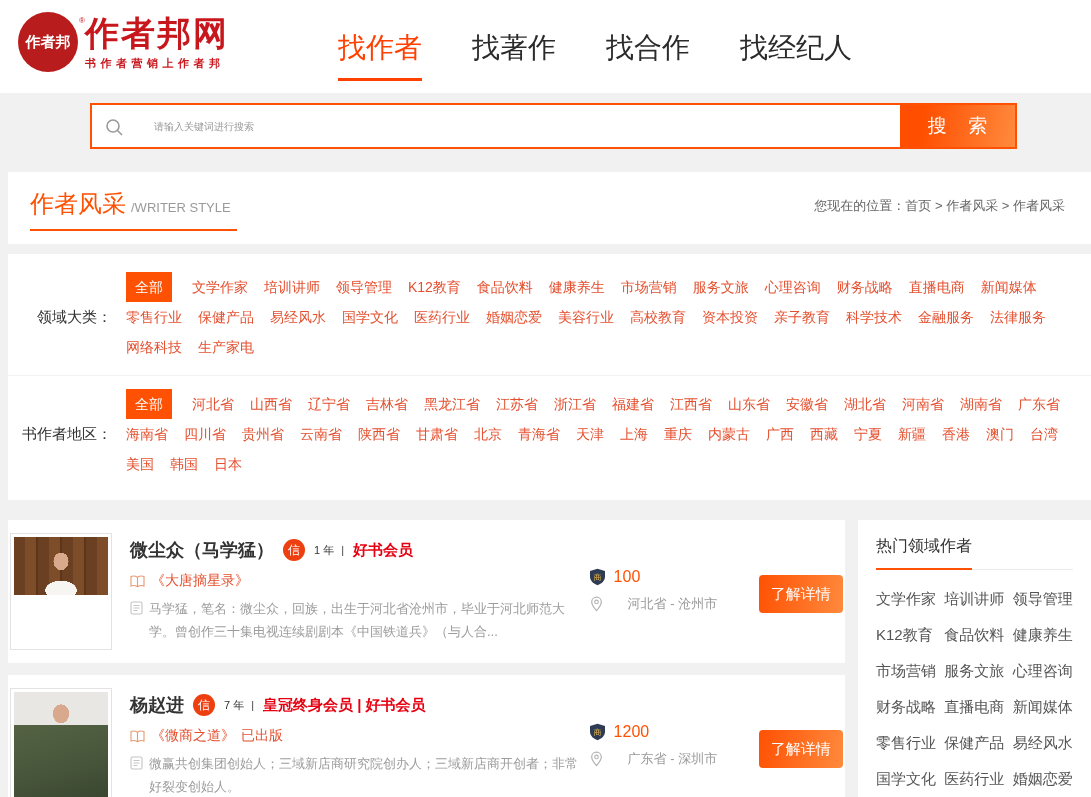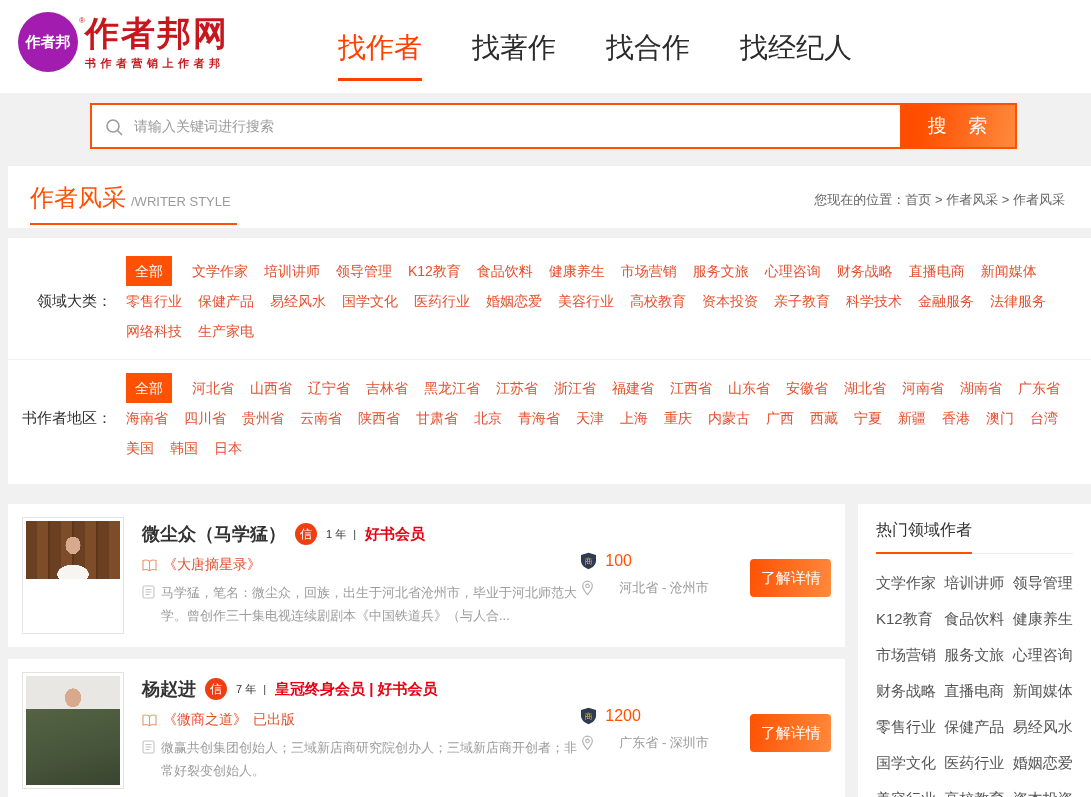--- a/index.html
+++ b/index.html
@@ -2,66 +2,66 @@
 <html><head>
 <meta charset="utf-8">
 <style>
   * { margin:0; padding:0; box-sizing:border-box; }
   html,body { width:1091px; height:797px; overflow:hidden; background:#f1f1f1;
     font-family:"Liberation Sans","DejaVu Sans",sans-serif; }
 
   
   .header { position:relative; height:93px; background:#fff; }
   .logo { position:absolute; left:18px; top:12px; display:flex; align-items:flex-start; }
-  .logo-circle { width:60px; height:60px; border-radius:50%; background:#a21caf; color:#fff;
+  .logo-circle { width:60px; height:60px; border-radius:50%; background:#b91c1c; color:#fff;
     display:flex; align-items:center; justify-content:center; font-size:15px; font-weight:bold; }
   .logo-reg { font-size:8px; color:#c8161d; margin:4px 0 0 1px; }
   .logo-text { margin-left:0; padding-top:2px; }
   .logo-title { color:#c8161d; font-size:34px; font-weight:bold; letter-spacing:2px; line-height:1.15; }
   .logo-tagline { color:#c8161d; font-size:11px; font-weight:bold; letter-spacing:4.5px; margin-top:3px; }
   .nav { position:absolute; left:338px; bottom:12px; display:flex; gap:50px; }
   .nav-item { font-size:28px; color:#2b2b2b; text-decoration:none; padding-bottom:11px; cursor:pointer; }
   .nav-item.active { color:#ff4000; border-bottom:3px solid #ff4000; }
 
   
   .search-strip { background:#f1f1f1; height:70px; padding-top:10px; }
   .search-box { margin-left:90px; width:927px; height:46px; background:#fff;
     border:2px solid #ff5103; display:flex; align-items:stretch; }
   .search-input-wrap { flex:1; position:relative; display:flex; align-items:center; }
   .search-icon { position:absolute; left:13px; top:13px; }
-  .search-input { width:100%; height:100%; border:none; outline:none; padding-left:42px;
-    font-size:14px; color:#333; font-family:inherit; }
+  .search-input { width:100%; height:100%; border:none; outline:none; padding-left:62px;
+    font-size:10px; color:#333; font-family:inherit; }
   .search-input::placeholder { color:#9a9a9a; }
   .search-btn { width:115px; border:none; cursor:pointer; color:#fff; font-size:19px;
     letter-spacing:8px; padding-left:8px; font-family:inherit;
     background:linear-gradient(100deg,#ff4e00 20%,#ff8a3d 100%); }
 
   
-  .section-panel { margin:3px 0 0 8px; height:62px; background:#fff; position:relative; }
+  .section-panel { margin:9px 0 0 8px; height:72px; background:#fff; position:relative; }
   .section-title-wrap { display:inline-block; margin:16px 0 0 22px; padding:0 6px 9px 0;
     border-bottom:2px solid #ff5103; }
   .section-title { color:#ff5103; font-size:24px; }
   .section-sub { color:#9a9a9a; font-size:13px; margin-left:5px; }
   .breadcrumb { position:absolute; right:26px; top:25px; color:#666; font-size:13px; cursor:pointer; }
 
   
   .filter-panel { margin:10px 0 0 8px; background:#fff; padding:5px 0 8px; }
   .filter-group { display:flex; padding:13px 0; }
   .filter-group + .filter-group { border-top:1px solid #f2f2f2; }
   .filter-label { width:104px; flex-shrink:0; text-align:right; font-size:15px; color:#333;
     align-self:center; }
   .filter-tags { margin-left:14px; width:950px; line-height:30px; font-size:14px; }
   .taglist { display:contents; }
   .tag { color:#e4502f; margin-right:16px; display:inline-block; cursor:pointer; white-space:nowrap; }
   .tag.selected { background:#ff5103; color:#fff; padding:0 9px; }
 
   
   .main { display:flex; margin:20px 0 0 8px; gap:13px; align-items:flex-start; }
   .cards-col { width:837px; display:flex; flex-direction:column; gap:12px; }
-  .card { background:#fff; padding:13px 14px; display:flex; min-height:143px; }
+  .card { background:#fff; padding:13px 2px; display:flex; min-height:143px; }
   .avatar { width:102px; height:117px; border:1px solid #e3e3e3; background:#fff; padding:3px;
     flex-shrink:0; cursor:pointer; }
   .avatar-img { width:100%; }
   .card.avatar-photo-top .avatar-img { height:58px;
     background:
       radial-gradient(ellipse 26px 16px at 50% 92%, #f7f5f1 60%, rgba(0,0,0,0) 61%),
       radial-gradient(ellipse 12px 14px at 50% 42%, #d8a98c 62%, rgba(0,0,0,0) 63%),
       repeating-linear-gradient(90deg,#6b3f22 0 11px,#7d4d2a 11px 22px,#5e3519 22px 24px); }
   .card.avatar-photo-full .avatar-img { height:100%;
     background:

